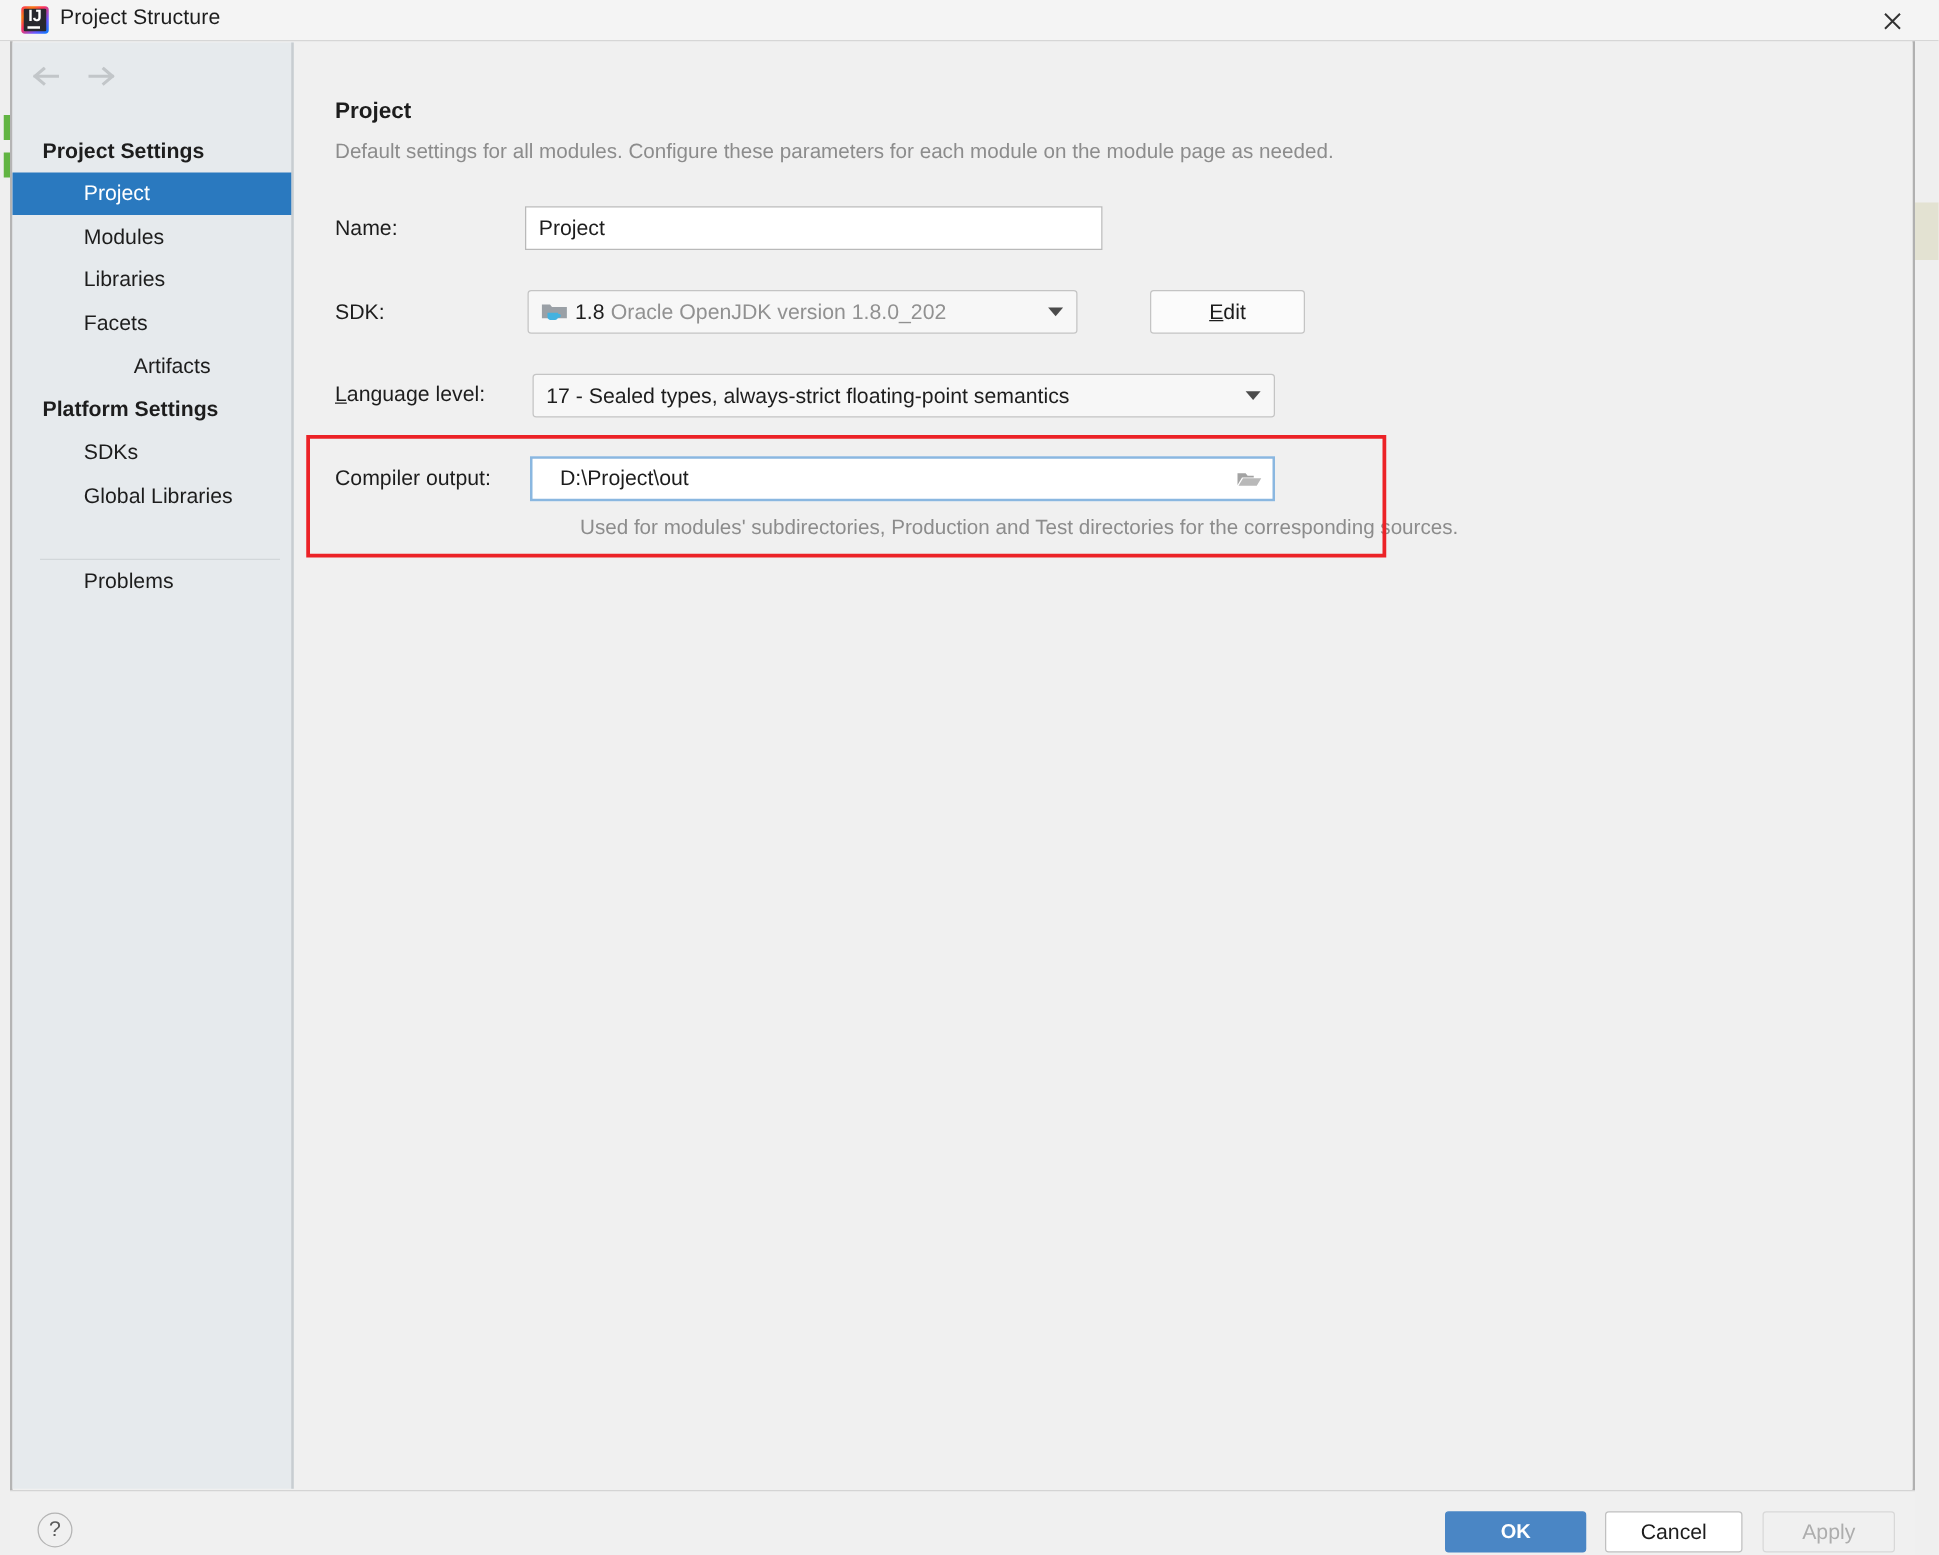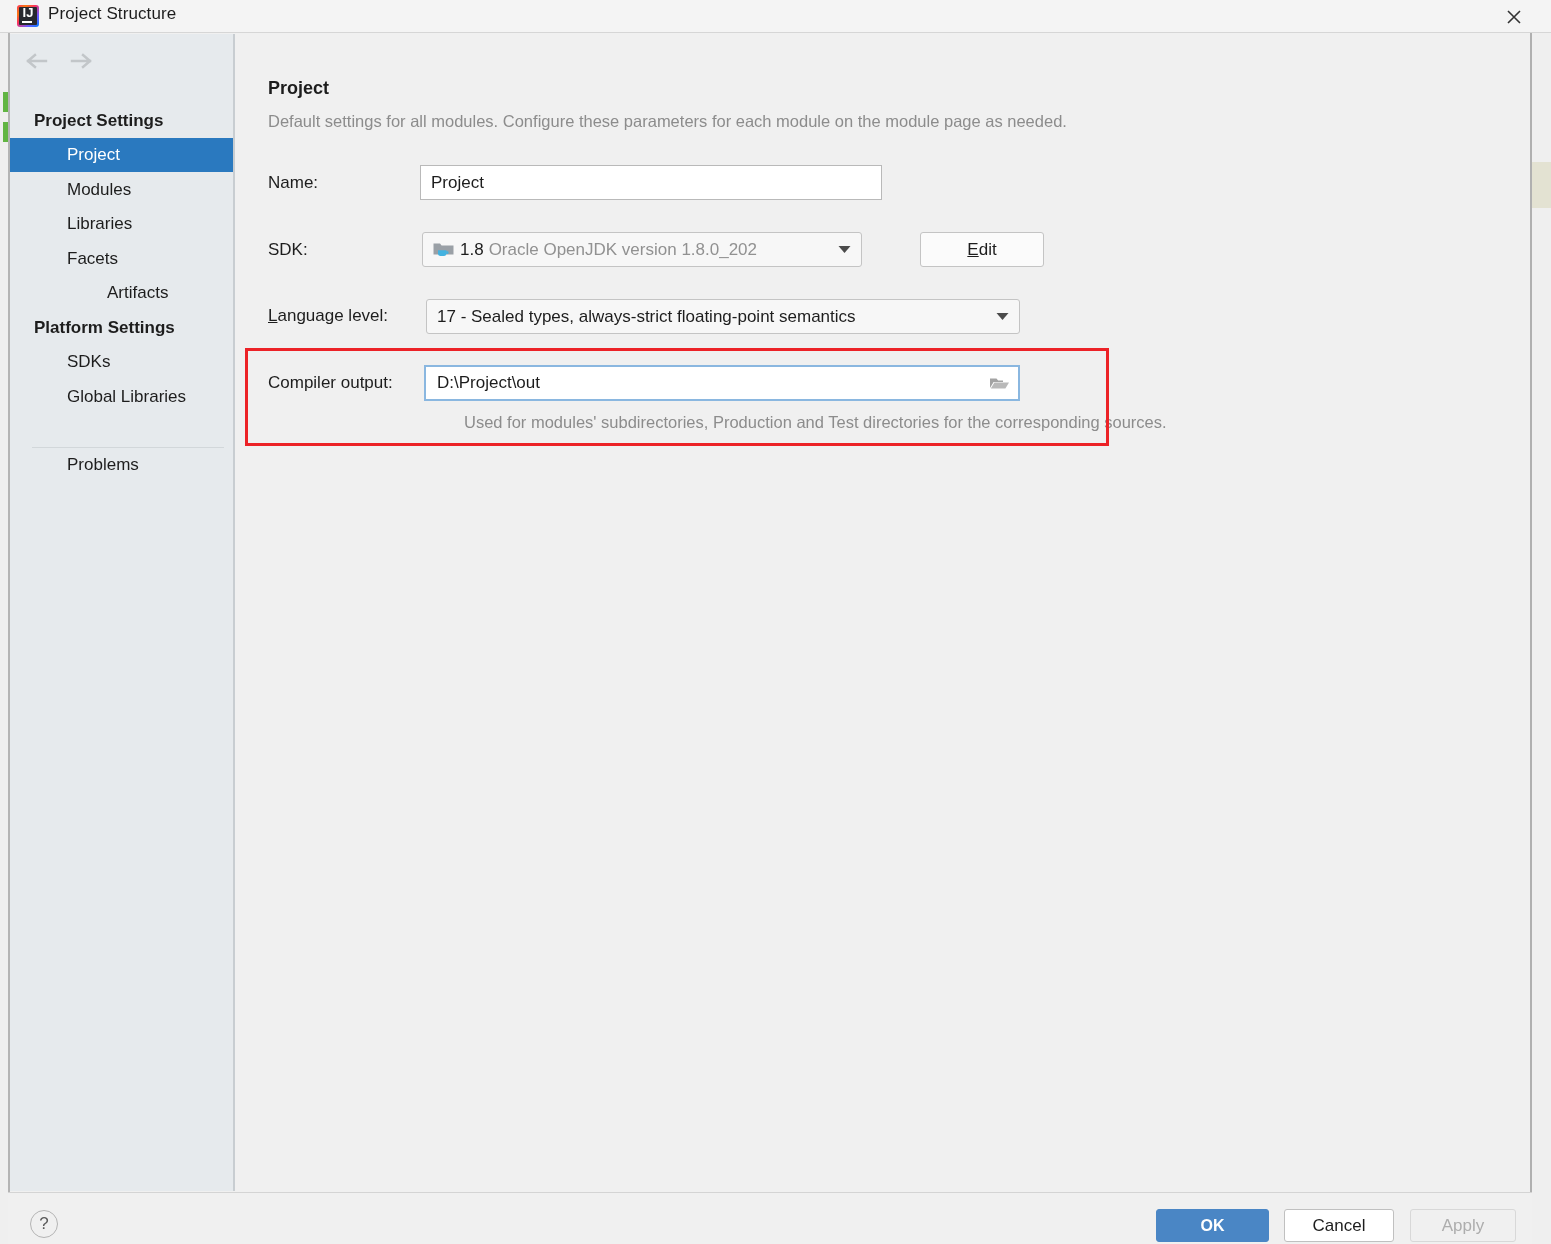--- a/index.html
+++ b/index.html
@@ -273,21 +273,21 @@
     background: #ffffff;
     border: 2px solid #8ab7e0;
     display: flex;
     align-items: center;
     cursor: text;
   }
   .path-field .path-text {
     flex: 1 1 auto;
     font-size: 17px;
     color: #1d1d1d;
-    padding-left: 11px;
+    padding-left: 22px;
     white-space: nowrap;
   }
   .path-field .browse {
     flex: 0 0 auto;
     width: 38px;
     display: flex; align-items: center; justify-content: center;
     cursor: pointer;
   }
 
   .hint-text {

